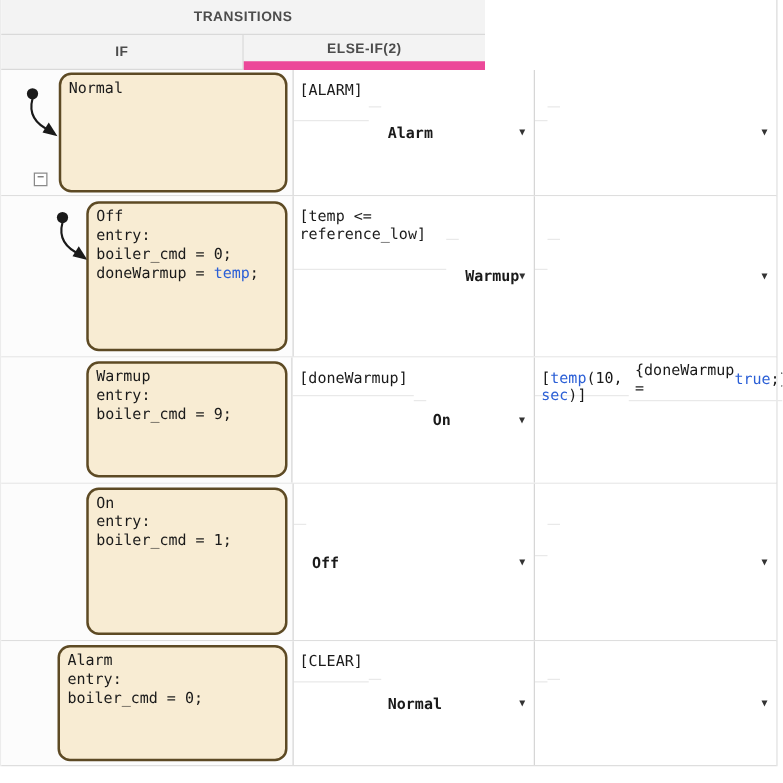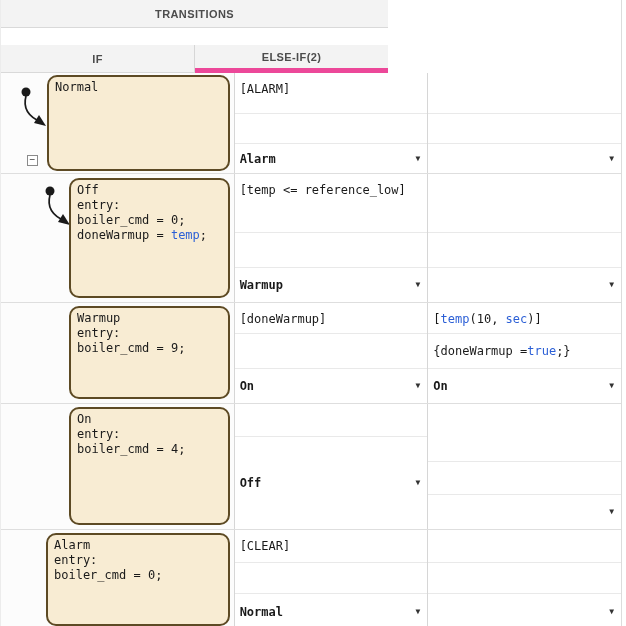--- a/index.html
+++ b/index.html
@@ -9,33 +9,33 @@
     border-left:1px solid #ececec;border-right:1px solid #dcdcdc;box-sizing:border-box;}
 
   
   .hdr{display:flex;width:100%;}
   .hdr-states{width:234px;height:56px;box-sizing:border-box;background:#f3f3f3;
     border-right:1px solid #d6d6d6;border-bottom:1px solid #d9d9d9;
     display:flex;align-items:center;justify-content:center;}
   .hdr-right{width:387px;}
   .hdr-trans{height:28px;box-sizing:border-box;background:#f3f3f3;border-bottom:1px solid #d9d9d9;
     display:flex;align-items:center;justify-content:center;}
-  .hdr-sub{display:flex;height:28px;margin-top:17px;}
+  .hdr-sub{display:flex;height:28px;}
   .hdr-if{width:194px;box-sizing:border-box;background:#f3f3f3;border-right:1px solid #d6d6d6;
     border-bottom:1px solid #d9d9d9;display:flex;align-items:center;justify-content:center;}
-  .hdr-elseif{width:193px;box-sizing:border-box;background:#f3f3f3;border-bottom:5px solid #ec4899;
+  .hdr-elseif{width:193px;box-sizing:border-box;background:#f3f3f3;border-bottom:7px solid #ec4899;
     display:flex;align-items:center;justify-content:center;}
   .hdr-label{font-size:11px;font-weight:bold;color:#4c4c4c;letter-spacing:.4px;}
 
   
   .row{display:flex;width:100%;border-bottom:1px solid #dedede;box-sizing:border-box;}
   .states-cell{width:234px;box-sizing:border-box;border-right:1px solid #d6d6d6;
     position:relative;background:#fcfcfc;}
   .trans-cell{width:194px;box-sizing:border-box;border-right:1px solid #d6d6d6;
-    display:flex;flex-direction:column;background:#ffffff;}
+    display:flex;flex-direction:row;background:#ffffff;}
   .trans-cell.last{width:193px;border-right:none;}
 
   .sub{box-sizing:border-box;border-bottom:1px solid #e9e9e9;
     font-family:"DejaVu Sans Mono",monospace;font-size:12px;color:#1a1a1a;}
   .cond{padding:9px 5px 0 5px;}
   .act{display:flex;align-items:center;padding:0 5px;}
   .dest{border-bottom:none;flex:1;display:flex;align-items:center;
     justify-content:space-between;padding:0 7px 0 5px;}
   .dest-label{font-weight:bold;}
   .caret{font-size:8px;color:#333333;line-height:1;}
@@ -162,21 +162,21 @@
           <span class="caret">▼</span>
         </div>
       </div>
     </div>
 
     <div class="row" style="height:126px">
       <div class="states-cell">
         <div class="state-box" style="left:68px;top:3px;width:161px;height:118px">
             <div><span>On</span></div>
             <div><span>entry:</span></div>
-            <div><span>boiler_cmd = 4;</span></div>
+            <div><span>boiler_cmd = 1;</span></div>
           </div>
       </div>
       <div class="trans-cell">
         <div class="sub act" style="height:33px"></div>
         <div class="sub dest">
           <span class="dest-label">Off</span>
           <span class="caret">▼</span>
         </div>
       </div>
       <div class="trans-cell last">

